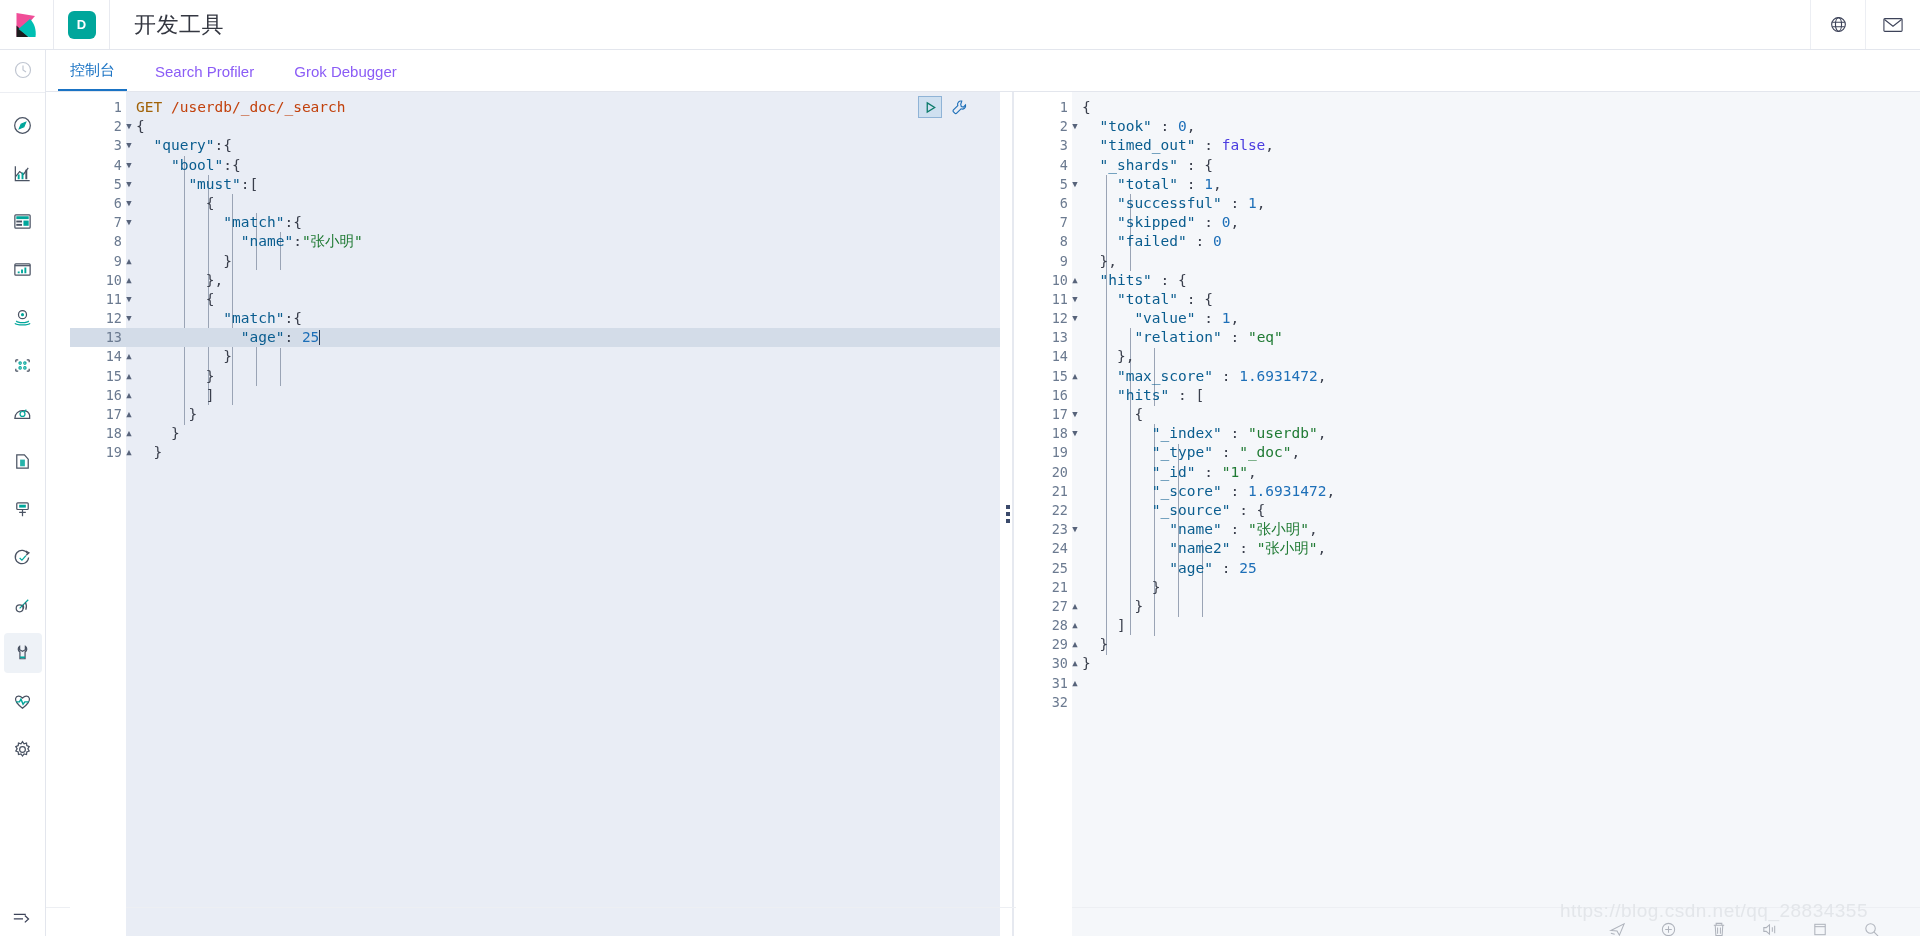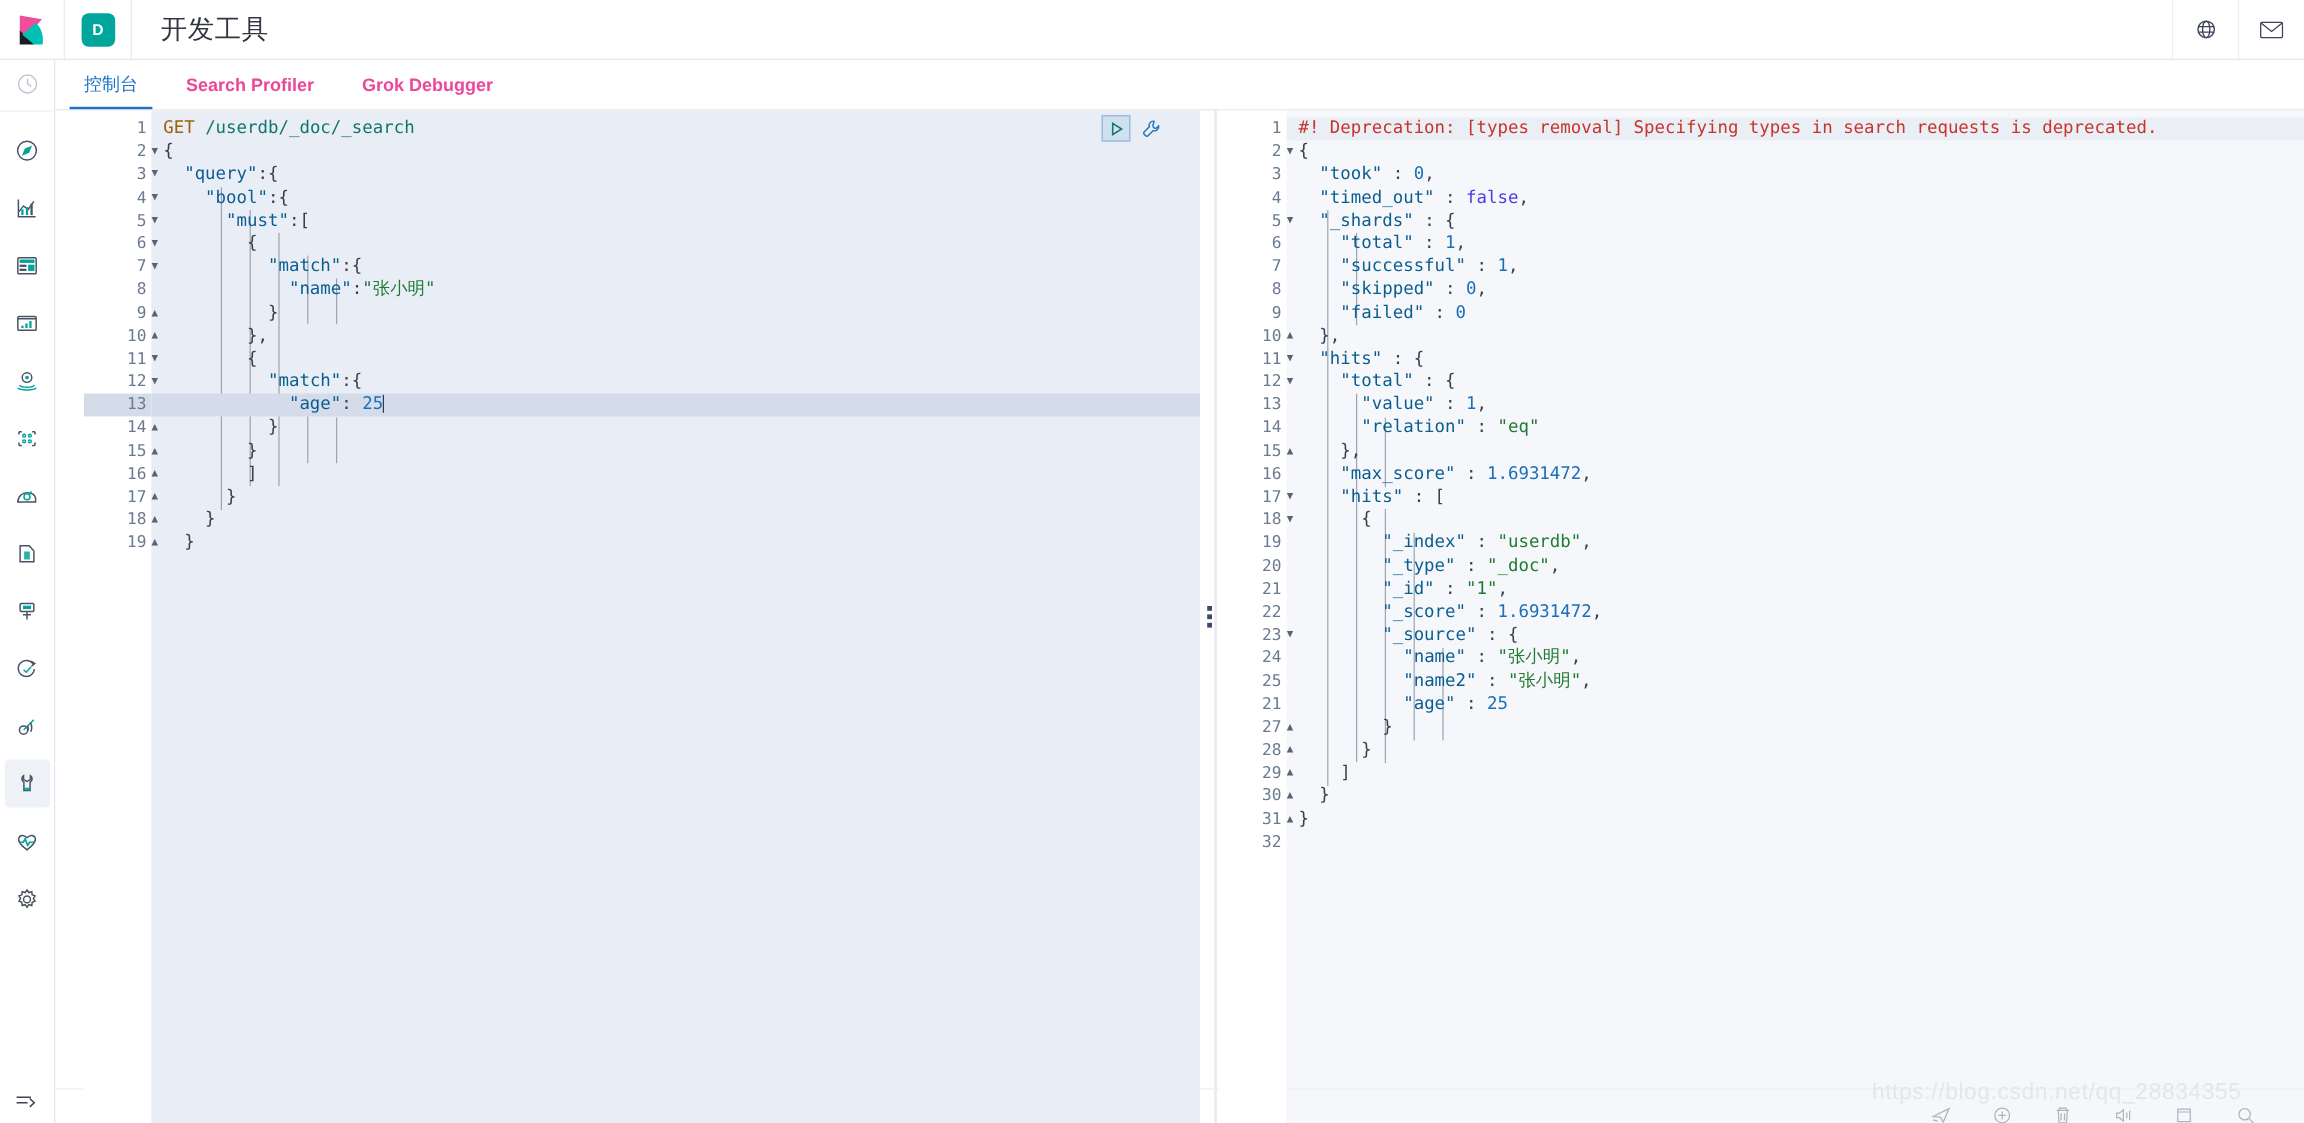--- a/index.html
+++ b/index.html
@@ -73,23 +73,22 @@
   .main { flex: 1; display: flex; flex-direction: column; min-width: 0; background: #fff; }
 
   .tabs-row {
     height: 42px; min-height: 42px;
     display: flex; align-items: flex-end;
     padding-left: 12px;
     border-bottom: 1px solid #e3e6ed;
   }
   .tab {
     padding: 0 12px 9px 12px; margin-right: 16px;
-    font-size: 15px; color: #ec4899;
+    font-size: 15px; color: #8b5cf6;
     border-bottom: 2px solid transparent;
-    font-weight: bold;
   }
   .tab.active { color: #1a73c4; border-bottom-color: #1a73c4; font-weight: normal; }
 
   .submenu-row {
     height: 42px; min-height: 42px;
     display: flex; align-items: center;
     padding-left: 24px;
   }
   .submenu-item { font-size: 14px; color: #3d4359; margin-right: 22px; }
 
@@ -149,21 +148,21 @@
   .code .cl {
     height: 19.2px; line-height: 19.2px;
     white-space: pre; padding-left: 10px;
     position: relative;
   }
   .code .cl.hl { background: #d3dce8; }
   .code .cl.dep { background: #eaeef5; }
 
   
   .t-method { color: #a16207; }
-  .t-url    { color: #0f766e; }
+  .t-url    { color: #c2410c; }
   .t-key    { color: #0a5d8f; }
   .t-str    { color: #1f7a33; }
   .t-num    { color: #1d6fb8; }
   .t-bool   { color: #4a3ce0; }
   .t-punc   { color: #3a3f4c; }
   .t-warn   { color: #c8332b; }
   .caret {
     display: inline-block; width: 1px; height: 15px;
     background: #2a3a52; vertical-align: -3px; margin-left: 0px;
   }
@@ -495,21 +494,20 @@
             <div class="code res-bg" id="res-code">
               <div class="guides">
                 <div class="guide" style="left:34px;  top:76.8px;  height:480px;"></div>
                 <div class="guide" style="left:58px;  top:96px;    height:77px;"></div>
                 <div class="guide" style="left:58px;  top:230.4px; height:307px;"></div>
                 <div class="guide" style="left:82px;  top:249.6px; height:58px;"></div>
                 <div class="guide" style="left:82px;  top:326.4px; height:212px;"></div>
                 <div class="guide" style="left:106px; top:345.6px; height:173px;"></div>
                 <div class="guide" style="left:130px; top:441.6px; height:77px;"></div>
               </div>
-            <div class="cl dep"><span class="t-warn">#! Deprecation: [types removal] Specifying types in search requests is deprecated.</span></div>
                 <div class="cl"><span class="t-punc">{</span></div>
                 <div class="cl"><span class="t-punc">  </span><span class="t-key">"took"</span><span class="t-punc"> : </span><span class="t-num">0</span><span class="t-punc">,</span></div>
                 <div class="cl"><span class="t-punc">  </span><span class="t-key">"timed_out"</span><span class="t-punc"> : </span><span class="t-bool">false</span><span class="t-punc">,</span></div>
                 <div class="cl"><span class="t-punc">  </span><span class="t-key">"_shards"</span><span class="t-punc"> : {</span></div>
                 <div class="cl"><span class="t-punc">    </span><span class="t-key">"total"</span><span class="t-punc"> : </span><span class="t-num">1</span><span class="t-punc">,</span></div>
                 <div class="cl"><span class="t-punc">    </span><span class="t-key">"successful"</span><span class="t-punc"> : </span><span class="t-num">1</span><span class="t-punc">,</span></div>
                 <div class="cl"><span class="t-punc">    </span><span class="t-key">"skipped"</span><span class="t-punc"> : </span><span class="t-num">0</span><span class="t-punc">,</span></div>
                 <div class="cl"><span class="t-punc">    </span><span class="t-key">"failed"</span><span class="t-punc"> : </span><span class="t-num">0</span></div>
                 <div class="cl"><span class="t-punc">  },</span></div>
                 <div class="cl"><span class="t-punc">  </span><span class="t-key">"hits"</span><span class="t-punc"> : {</span></div>

